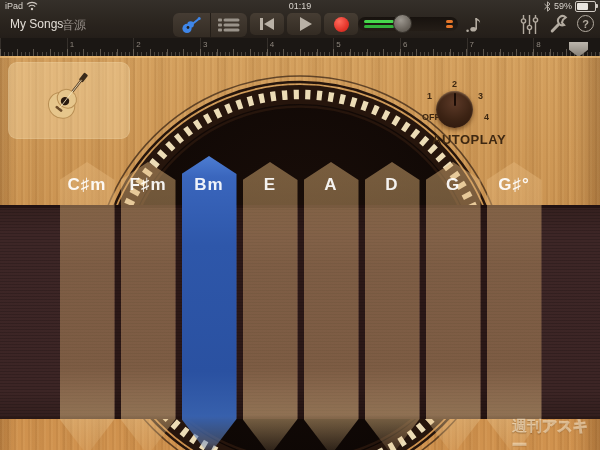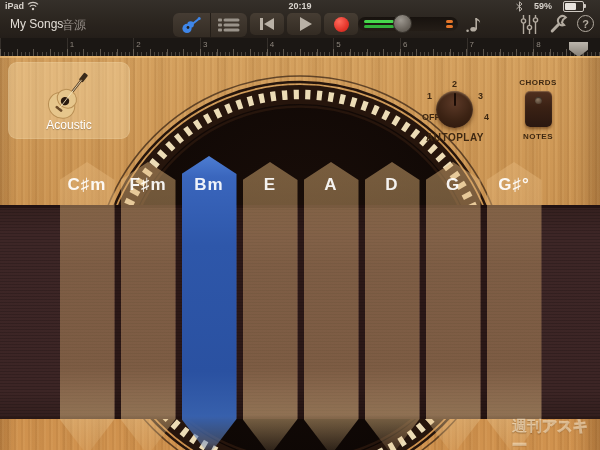--- a/index.html
+++ b/index.html
@@ -5,24 +5,24 @@
   html,body{margin:0;padding:0;background:#000;}
   #screen{
     position:relative;width:600px;height:450px;overflow:hidden;
     font-family:"Liberation Sans","DejaVu Sans",sans-serif;
     -webkit-font-smoothing:antialiased;
   }
   
   #chrome{position:absolute;left:0;top:0;width:600px;height:38px;
     background:linear-gradient(180deg,#35302a 0%,#2b251f 55%,#241e19 100%);}
   #statusbar{position:absolute;left:0;top:0;width:600px;height:12px;
-    color:#d9d4cd;font-size:9px;line-height:12px;font-weight:bold;}
+    color:#d9d4cd;font-size:9px;line-height:12px;}
   .sb-left{position:absolute;left:5px;top:0;display:flex;align-items:center;gap:3px;}
   .sb-time{position:absolute;left:0;width:100%;text-align:center;top:0;}
-  .sb-right{position:absolute;right:16px;top:0;display:flex;align-items:center;gap:11px;height:12px;}
+  .sb-right{position:absolute;right:4px;top:0;display:flex;align-items:center;gap:3px;height:12px;}
   .batt{width:19px;height:9px;border:1px solid #cfc9c2;border-radius:2px;position:relative;}
   .batt i{position:absolute;left:1px;top:1px;bottom:1px;width:59%;background:#e8e4de;border-radius:1px;}
   .batt:after{content:"";position:absolute;right:-3px;top:2px;width:2px;height:4px;background:#cfc9c2;border-radius:0 1px 1px 0;}
   #toolbar{position:absolute;left:0;top:12px;width:540px;height:26px;color:#ddd8d1;}
   .tb-mysongs{position:absolute;left:10px;top:5px;font-size:12px;color:#e3ded7;}
   .tb-inst{position:absolute;left:62px;top:5px;font-size:12px;color:#97908a;}
   .seg{position:absolute;left:173px;top:1px;width:74px;height:24px;border-radius:6px;
     background:linear-gradient(180deg,#453c33,#342c24);display:flex;}
   .seg>div{flex:1;display:flex;align-items:center;justify-content:center;}
   .seg>div:first-child{border-right:1px solid #241e18;}
@@ -96,22 +96,22 @@
     text-shadow:0 1px 1px rgba(0,0,0,0.25);}
   #inst-card svg{position:absolute;left:28px;top:4px;}
   
   #autoplay{position:absolute;left:416px;top:20px;width:78px;height:68px;color:#3e2812;}
   #autoplay .pos{position:absolute;font-size:9px;font-weight:bold;}
   #ap-knob{position:absolute;left:20px;top:15px;width:37px;height:37px;border-radius:50%;
     background:radial-gradient(circle at 50% 32%,#5c3927,#3c2314 55%,#2a150b 100%);
     box-shadow:0 2px 4px rgba(60,30,5,0.55),inset 0 1px 2px rgba(255,215,160,0.35);}
   #ap-knob .ptr{position:absolute;left:50%;top:2px;width:2px;height:13px;margin-left:-1px;
     background:#190b05;border-radius:1px;}
-  #autoplay .ap-title{position:absolute;left:0;top:56px;width:78px;text-align:center;
-    font-size:10px;font-weight:bold;letter-spacing:0.5px;}
+  #autoplay .ap-title{position:absolute;left:16px;top:56px;width:78px;
+    font-size:13px;font-weight:bold;letter-spacing:0.5px;}
   
   #modeswitch{position:absolute;left:512px;top:20px;width:52px;height:68px;color:#3e2812;text-align:center;}
   #modeswitch .sw-lab{font-size:8px;font-weight:bold;letter-spacing:0.5px;}
   #sw-body{position:absolute;left:13px;top:15px;width:27px;height:36px;border-radius:5px;
     background:linear-gradient(180deg,#50301f 0%,#3a2114 45%,#2a1710 100%);
     box-shadow:0 2px 3px rgba(60,30,5,0.5),inset 0 1px 1px rgba(255,210,150,0.3);}
   #sw-body .dot{position:absolute;left:50%;top:6px;width:7px;height:7px;margin-left:-3.5px;border-radius:50%;
     background:radial-gradient(circle at 40% 35%,#8d7a64,#574536 70%);box-shadow:inset 0 1px 1px rgba(0,0,0,0.5);}
   #modeswitch .lab-top{position:absolute;top:2px;width:100%;}
   #modeswitch .lab-bot{position:absolute;top:56px;width:100%;}
@@ -128,21 +128,21 @@
   <div id="chrome">
     <div id="statusbar">
       <div class="sb-left">
         <span>iPad</span>
         <svg width="12" height="10" viewBox="0 0 12 10">
           <path d="M1 3.4 A7 7 0 0 1 11 3.4" fill="none" stroke="#cfc9c2" stroke-width="1.2"></path>
           <path d="M2.8 5.6 A4.6 4.6 0 0 1 9.2 5.6" fill="none" stroke="#cfc9c2" stroke-width="1.2"></path>
           <circle cx="6" cy="8" r="1.2" fill="#cfc9c2"></circle>
         </svg>
       </div>
-      <div class="sb-time">20:19</div>
+      <div class="sb-time">01:19</div>
       <div class="sb-right">
         <svg width="7" height="11" viewBox="0 0 7 11">
           <path d="M0.5 3 L6 8 L3.5 10.2 L3.5 0.8 L6 3 L0.5 8" fill="none" stroke="#b9b3ab" stroke-width="1"></path>
         </svg>
         <span>59%</span>
         <span class="batt">
             <i></i>
           </span>
       </div>
     </div>
@@ -297,40 +297,32 @@
         <g transform="rotate(38 33 30)">
           <rect x="30.6" y="2" width="4.8" height="9" rx="1" fill="#3a2a1a"></rect>
           <rect x="31.8" y="9" width="2.4" height="22" fill="#5a4026"></rect>
           <ellipse cx="33" cy="42" rx="13.5" ry="12.5" fill="#e6c68c" stroke="#b98f54" stroke-width="1"></ellipse>
           <ellipse cx="33" cy="33.5" rx="10" ry="9" fill="#e6c68c" stroke="#b98f54" stroke-width="1"></ellipse>
           <circle cx="33" cy="36.5" r="4.2" fill="#2a1a0e"></circle>
           <rect x="29" y="45" width="8" height="2.6" rx="1" fill="#6a4a28"></rect>
           <line x1="33" y1="10" x2="33" y2="45" stroke="#f4e6c0" stroke-width="0.8"></line>
         </g>
       </svg>
-      <div class="iname">Acoustic</div>
     </div>
 
     <div id="autoplay">
       <span class="pos" style="left:6px;top:36px">OFF</span>
       <span class="pos" style="left:11px;top:15px">1</span>
       <span class="pos" style="left:36px;top:3px">2</span>
       <span class="pos" style="left:62px;top:15px">3</span>
       <span class="pos" style="left:68px;top:36px">4</span>
       <div id="ap-knob">
           <div class="ptr"></div>
         </div>
       <div class="ap-title">AUTOPLAY</div>
     </div>
 
-    <div id="modeswitch">
-      <div class="sw-lab lab-top">CHORDS</div>
-      <div id="sw-body">
-          <div class="dot"></div>
-        </div>
-      <div class="sw-lab lab-bot">NOTES</div>
-    </div>
 
     <div id="watermark">
       <span class="wm1">週刊</span><span class="wm2">アスキー</span>
     </div>
   </div>
 </div>
 
 </body></html>

